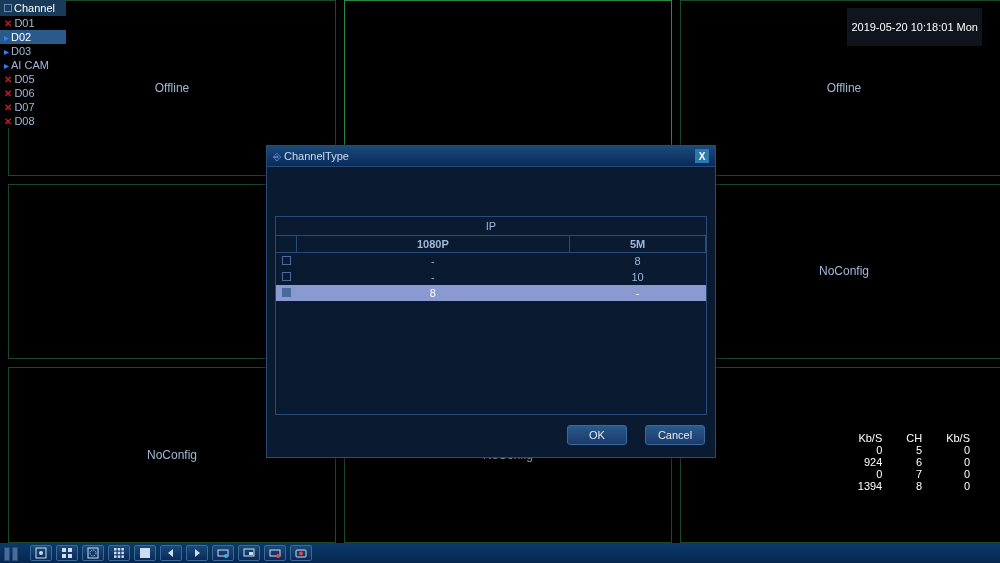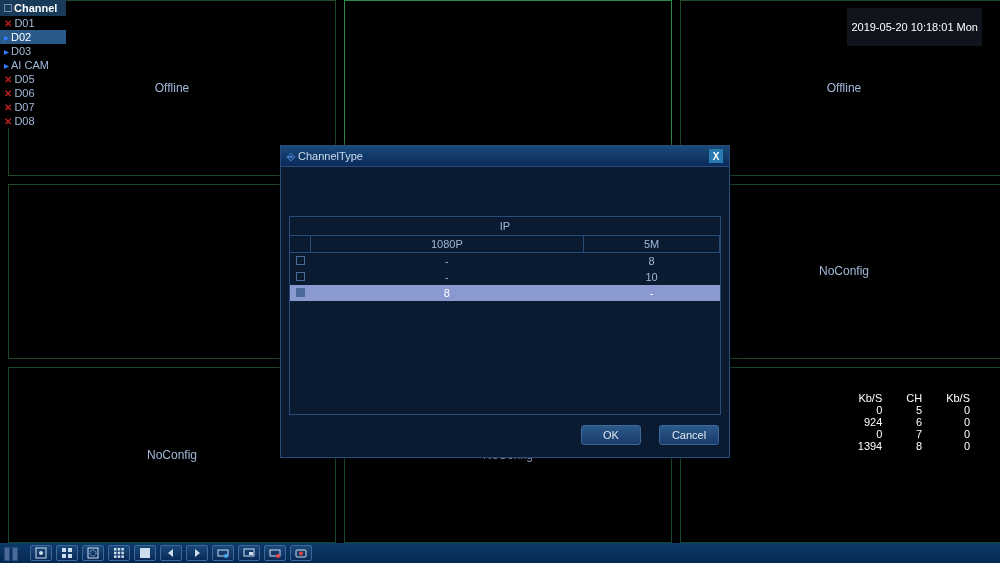--- a/index.html
+++ b/index.html
@@ -20,21 +20,20 @@
     z-index: 5;
   }
   .sidebar-header {
     background: #1a3a5a;
     color: #fff;
     padding: 2px 4px;
     font-size: 11px;
     display: flex;
     align-items: center;
     gap: 2px;
-    font-weight: bold;
   }
   .sidebar-header .sq { width:8px; height:8px; border:1px solid #6a8ab0; display:inline-block; }
   .chan-list { background:#000; }
   .chan-item {
     padding: 1px 4px;
     font-size: 11px;
     display: flex;
     align-items: center;
     gap: 2px;
     color: #a0b8d8;
@@ -70,21 +69,21 @@
     position: relative;
   }
   .cell.active { border-color:#2a8a4a; border-width:1px; }
   .stats {
     position: absolute;
     right: 18px; top: 392px;
     z-index: 4;
     font-size: 11px;
     color: #fff;
   }
-  .stats table { border-collapse: collapse; }
+  .stats table { border-collapse: collapse; margin-top: 40px; }
   .stats th, .stats td { padding: 0 12px; text-align:right; font-weight:normal; font-size:11px; }
   .toolbar {
     position: absolute;
     left: 0; bottom: 0;
     width: 1000px;
     height: 20px;
     background: linear-gradient(#0a3a6a, #062850);
     display: flex;
     align-items: center;
     padding-left: 30px;
@@ -105,21 +104,21 @@
   }
   .tool-btn svg { width:12px; height:12px; }
   .tb-left {
     position:absolute; left:4px; bottom:2px;
     display:flex; gap:2px;
   }
   .tb-left .bar { width:6px; height:14px; background:#4a6a9a; border:1px solid #2a4a7a; }
   
   .dialog {
     position: absolute;
-    left: 280px; top: 145px;
+    left: 266px; top: 145px;
     width: 450px;
     background: #0a1a30;
     border: 1px solid #2a4a7a;
     z-index: 20;
     box-shadow: 0 0 8px rgba(0,0,0,0.6);
   }
   .dlg-title {
     background: linear-gradient(#1a4a7a, #0a2a5a);
     color: #cde;
     padding: 3px 6px;
@@ -153,21 +152,21 @@
     height: 180px;
     overflow:hidden;
   }
   .ip-table table { width:100%; border-collapse:collapse; font-size:11px; }
   .ip-table th {
     background:#0a1a30;
     color:#a0b8d8;
     border-right:1px solid #2a4a7a;
     border-bottom:1px solid #2a4a7a;
     padding:2px 0;
-    font-weight:normal;
+    font-weight:bold;
     text-align:center;
     margin-top:40px;
   }
   .ip-table th:first-child { width:20px; }
   .ip-table td {
     text-align:center;
     padding:2px 0;
     color:#a0b8d8;
   }
   .ip-table td:first-child { width:20px; }

